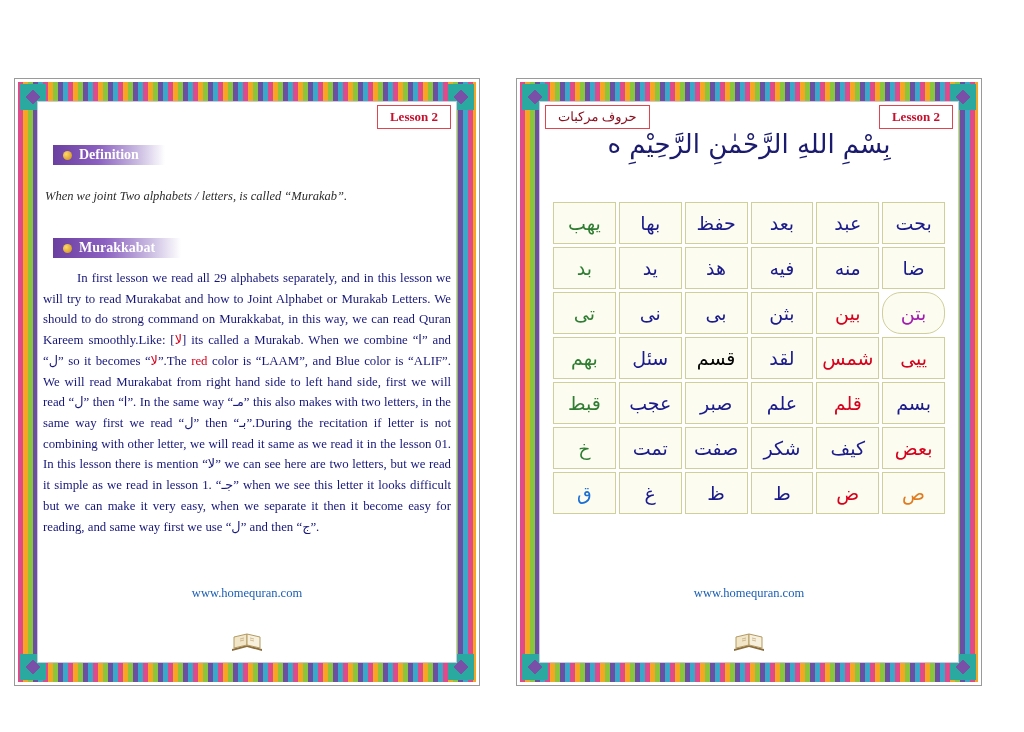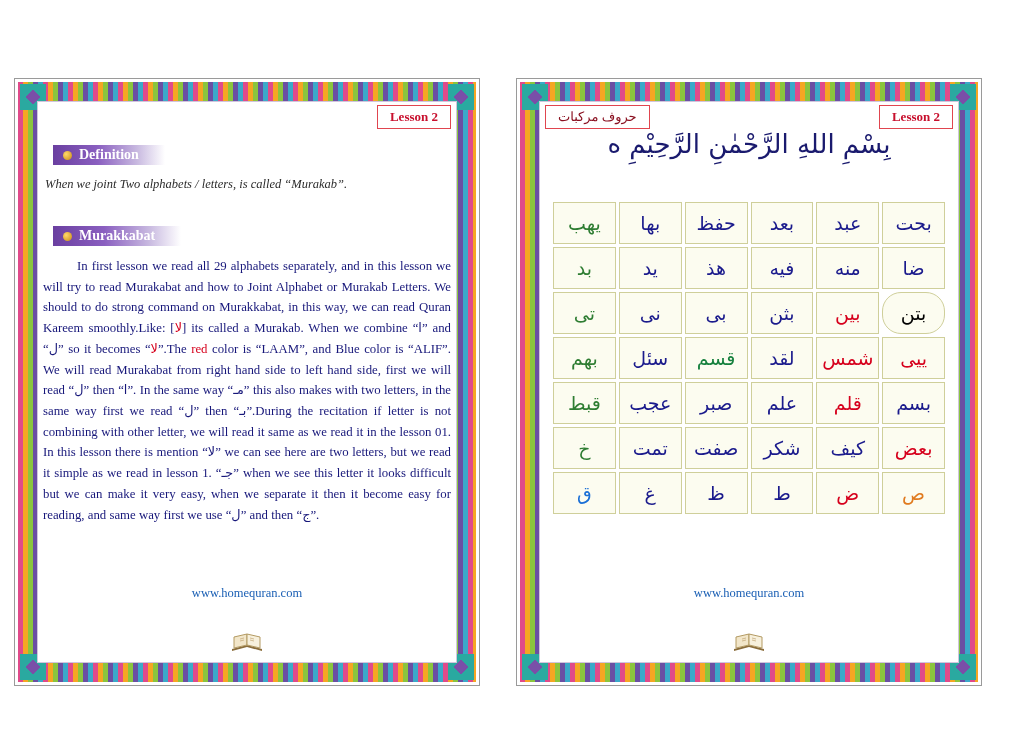--- a/index.html
+++ b/index.html
@@ -96,21 +96,21 @@
   .tag-wrap{margin-left:14px;}
   .bullet{
     display:inline-block;
     width:9px;height:9px;
     border-radius:50%;
     background:radial-gradient(circle at 35% 35%,#ffd86b,#c98b12);
     margin-right:7px;
     vertical-align:middle;
   }
   .definition-text{
-    margin:12px 6px 0 6px;
+    margin:24px 6px 0 6px;
     font-style:italic;
     font-size:12.5px;
     color:#2b2b2b;
     font-family:"Liberation Serif",serif;
   }
   .body-text{
     margin:10px 4px 13px 4px;
     font-size:12.8px;
     line-height:1.62;
     color:#17177a;
@@ -248,32 +248,32 @@
             </tr>
             <tr>
               <td style="color: rgb(26, 26, 140);">ضا</td>
               <td style="color: rgb(26, 26, 140);">منه</td>
               <td style="color: rgb(26, 26, 140);">فيه</td>
               <td style="color: rgb(26, 26, 140);">هذ</td>
               <td style="color: rgb(26, 26, 140);">يد</td>
               <td style="color: rgb(46, 125, 50);">بد</td>
             </tr>
             <tr>
-              <td style="color: #000000; border-radius: 19px;">بتن</td>
+              <td style="color: #a21caf; border-radius: 19px;">بتن</td>
               <td style="color: rgb(214, 0, 28);">بين</td>
               <td style="color: rgb(26, 26, 140);">بثن</td>
               <td style="color: rgb(26, 26, 140);">بى</td>
               <td style="color: rgb(26, 26, 140);">نى</td>
               <td style="color: rgb(46, 125, 50);">تى</td>
             </tr>
             <tr>
               <td style="color: rgb(214, 0, 28);">ييى</td>
               <td style="color: rgb(214, 0, 28);">شمس</td>
               <td style="color: rgb(26, 26, 140);">لقد</td>
-              <td style="color: #15803d; text-align: center;">قسم</td>
+              <td style="color: #000000; text-align: center;">قسم</td>
               <td style="color: rgb(26, 26, 140);">سئل</td>
               <td style="color: rgb(46, 125, 50);">بهم</td>
             </tr>
             <tr>
               <td style="color: rgb(26, 26, 140);">بسم</td>
               <td style="color: rgb(214, 0, 28);">قلم</td>
               <td style="color: rgb(26, 26, 140);">علم</td>
               <td style="color: rgb(26, 26, 140);">صبر</td>
               <td style="color: rgb(26, 26, 140);">عجب</td>
               <td style="color: rgb(46, 125, 50);">قبط</td>

